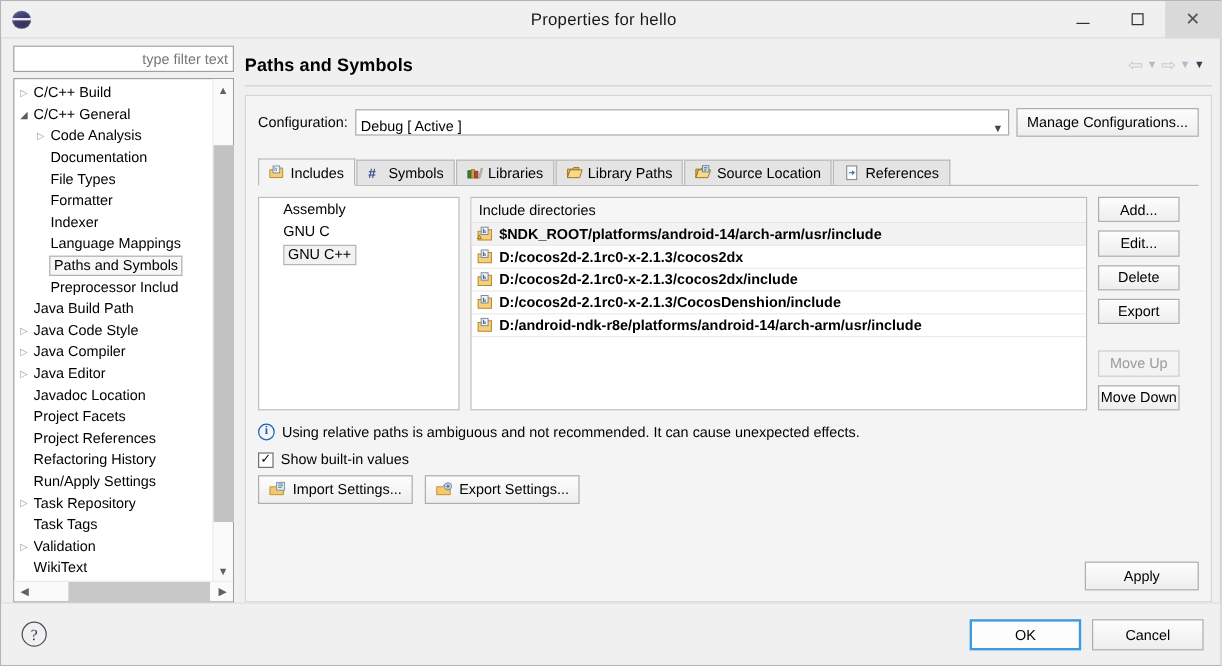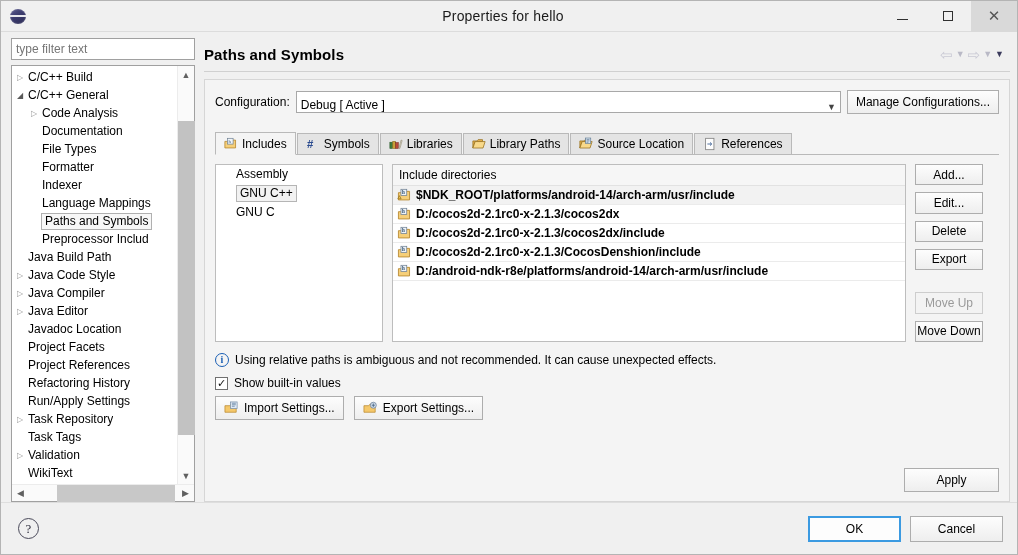--- a/index.html
+++ b/index.html
@@ -80,20 +80,21 @@
   .filter-input {
     height: 22px;
     border: 1px solid #a0a0a0;
     background: #fff;
     font-size: 12px;
     padding: 0 4px;
     color: #a21caf;
     font-family: "Liberation Sans", sans-serif;
     width: 100%;
     outline: none;
+    text-align: right;
   }
   .tree-wrap {
     margin-top: 5px;
     flex: 1;
     border: 1px solid #a0a0a0;
     background: #fff;
     display: flex; flex-direction: column;
     min-height: 0;
     position: relative;
   }
@@ -610,25 +611,25 @@
             </div>
           </div>
 
         <div class="lists">
 
           <div class="lang-box">
             <div id="lang-items">
                 <div class="lang-item">
                   <span class="tx">Assembly</span>
                 </div>
+                <div class="lang-item">
+                  <span class="tx">GNU C</span>
+                </div>
                 <div class="lang-item selected">
                   <span class="tx">GNU C++</span>
-                </div>
-                <div class="lang-item">
-                  <span class="tx">GNU C</span>
                 </div>
               </div>
           </div>
 
           <div class="inc-box">
             <div class="inc-head">Include directories</div>
             <div id="inc-rows">
                 <div class="inc-row first">
                   <svg class="inc-icon" viewBox="0 0 16 15">
                     <path d="M1.5 5 h4.2 L7 3.6 H13.4 V12.8 H1.5 Z" fill="#f6cf79" stroke="#b5862c" stroke-width=".9"></path>

